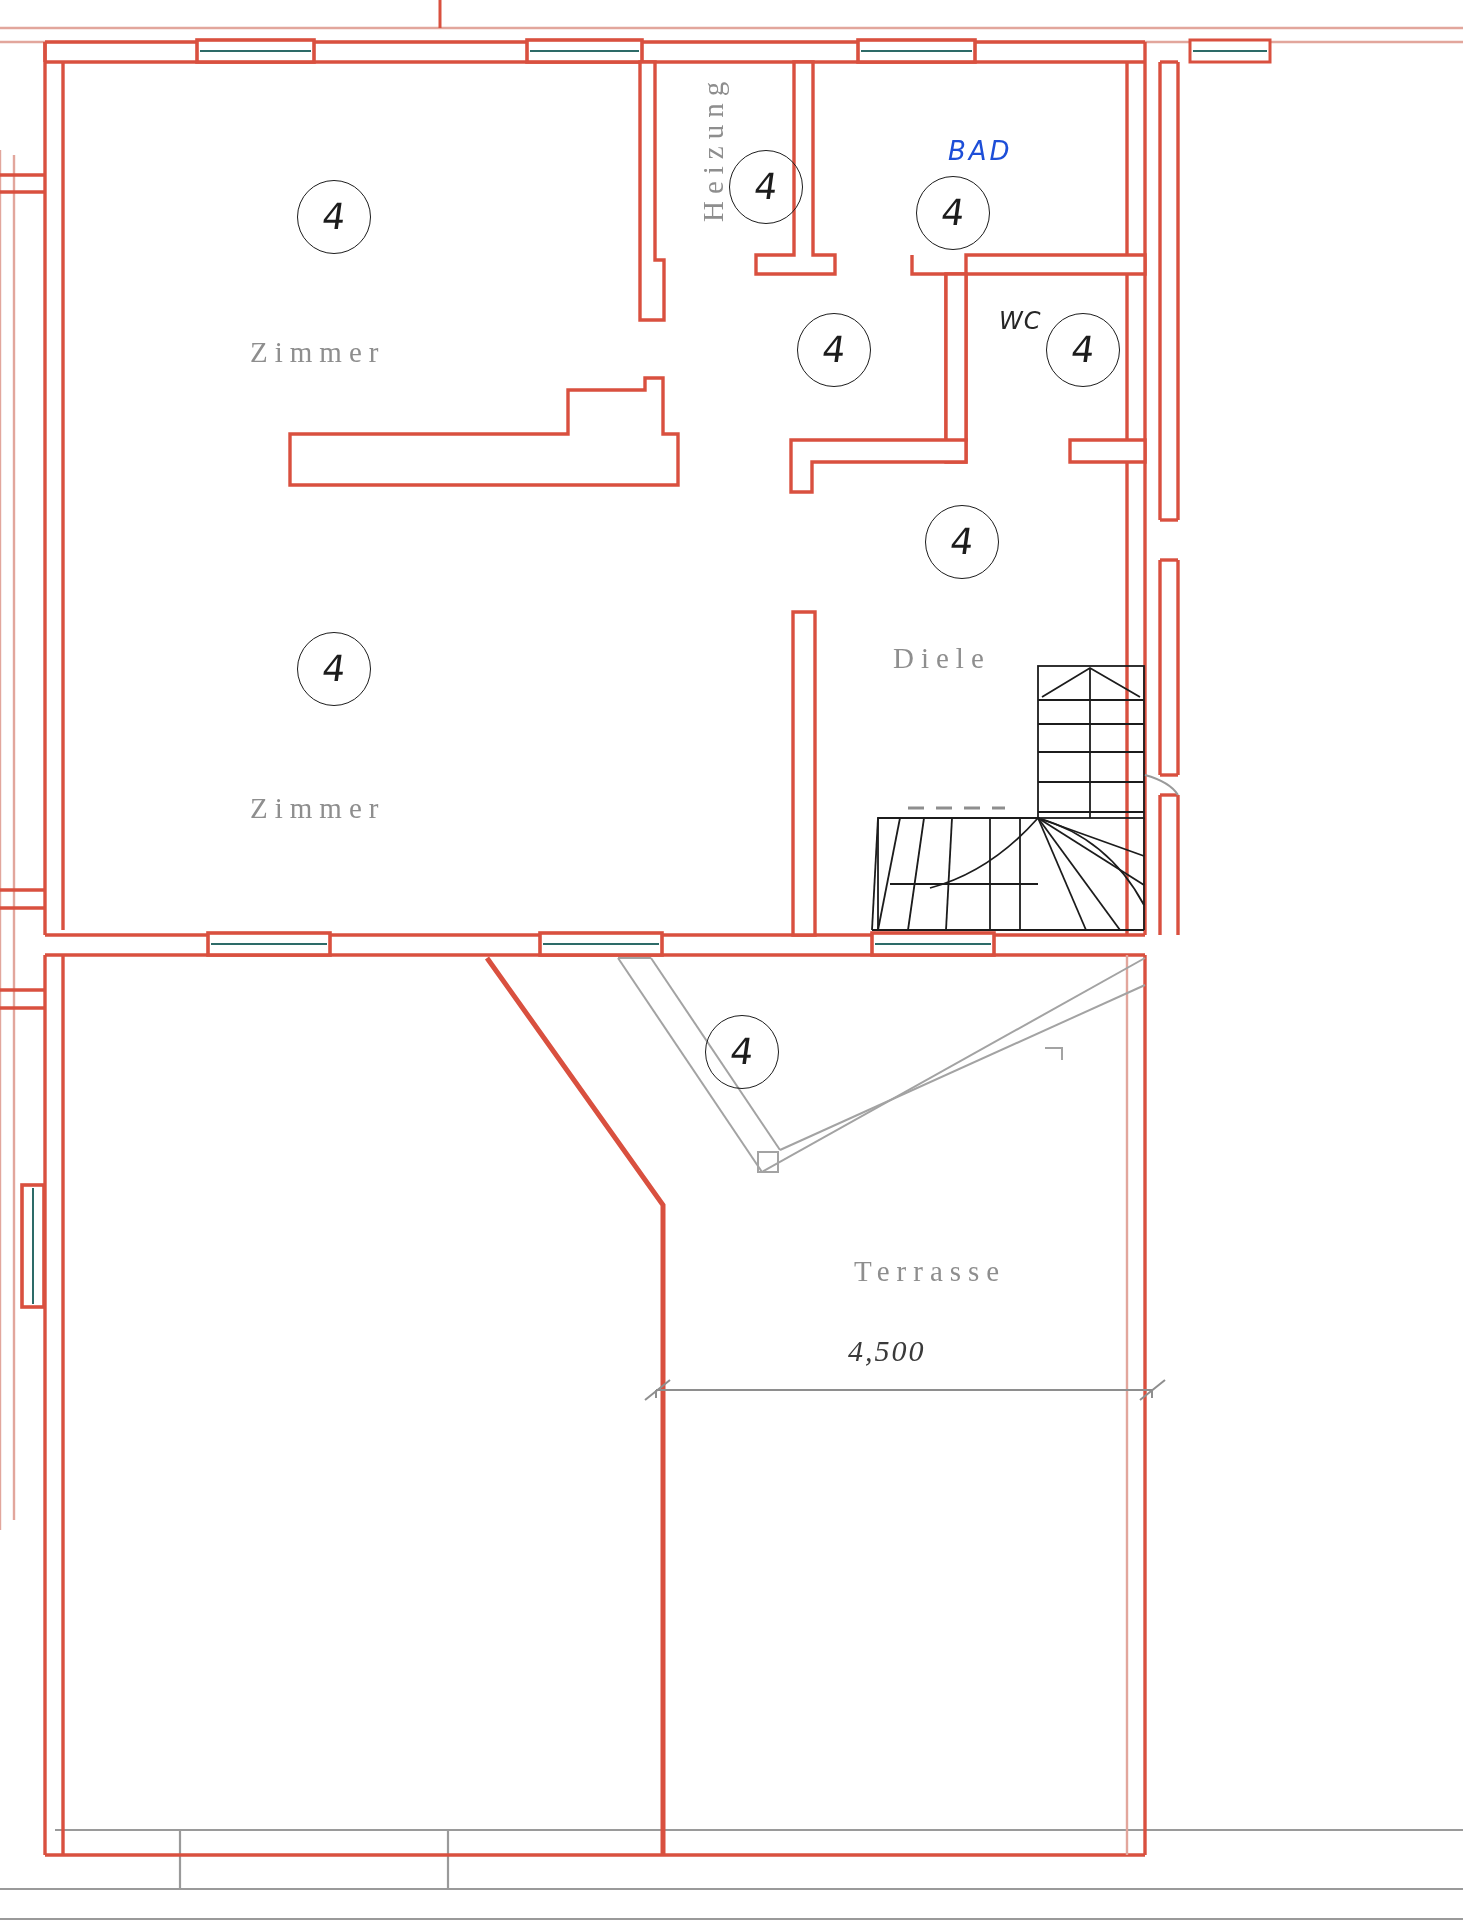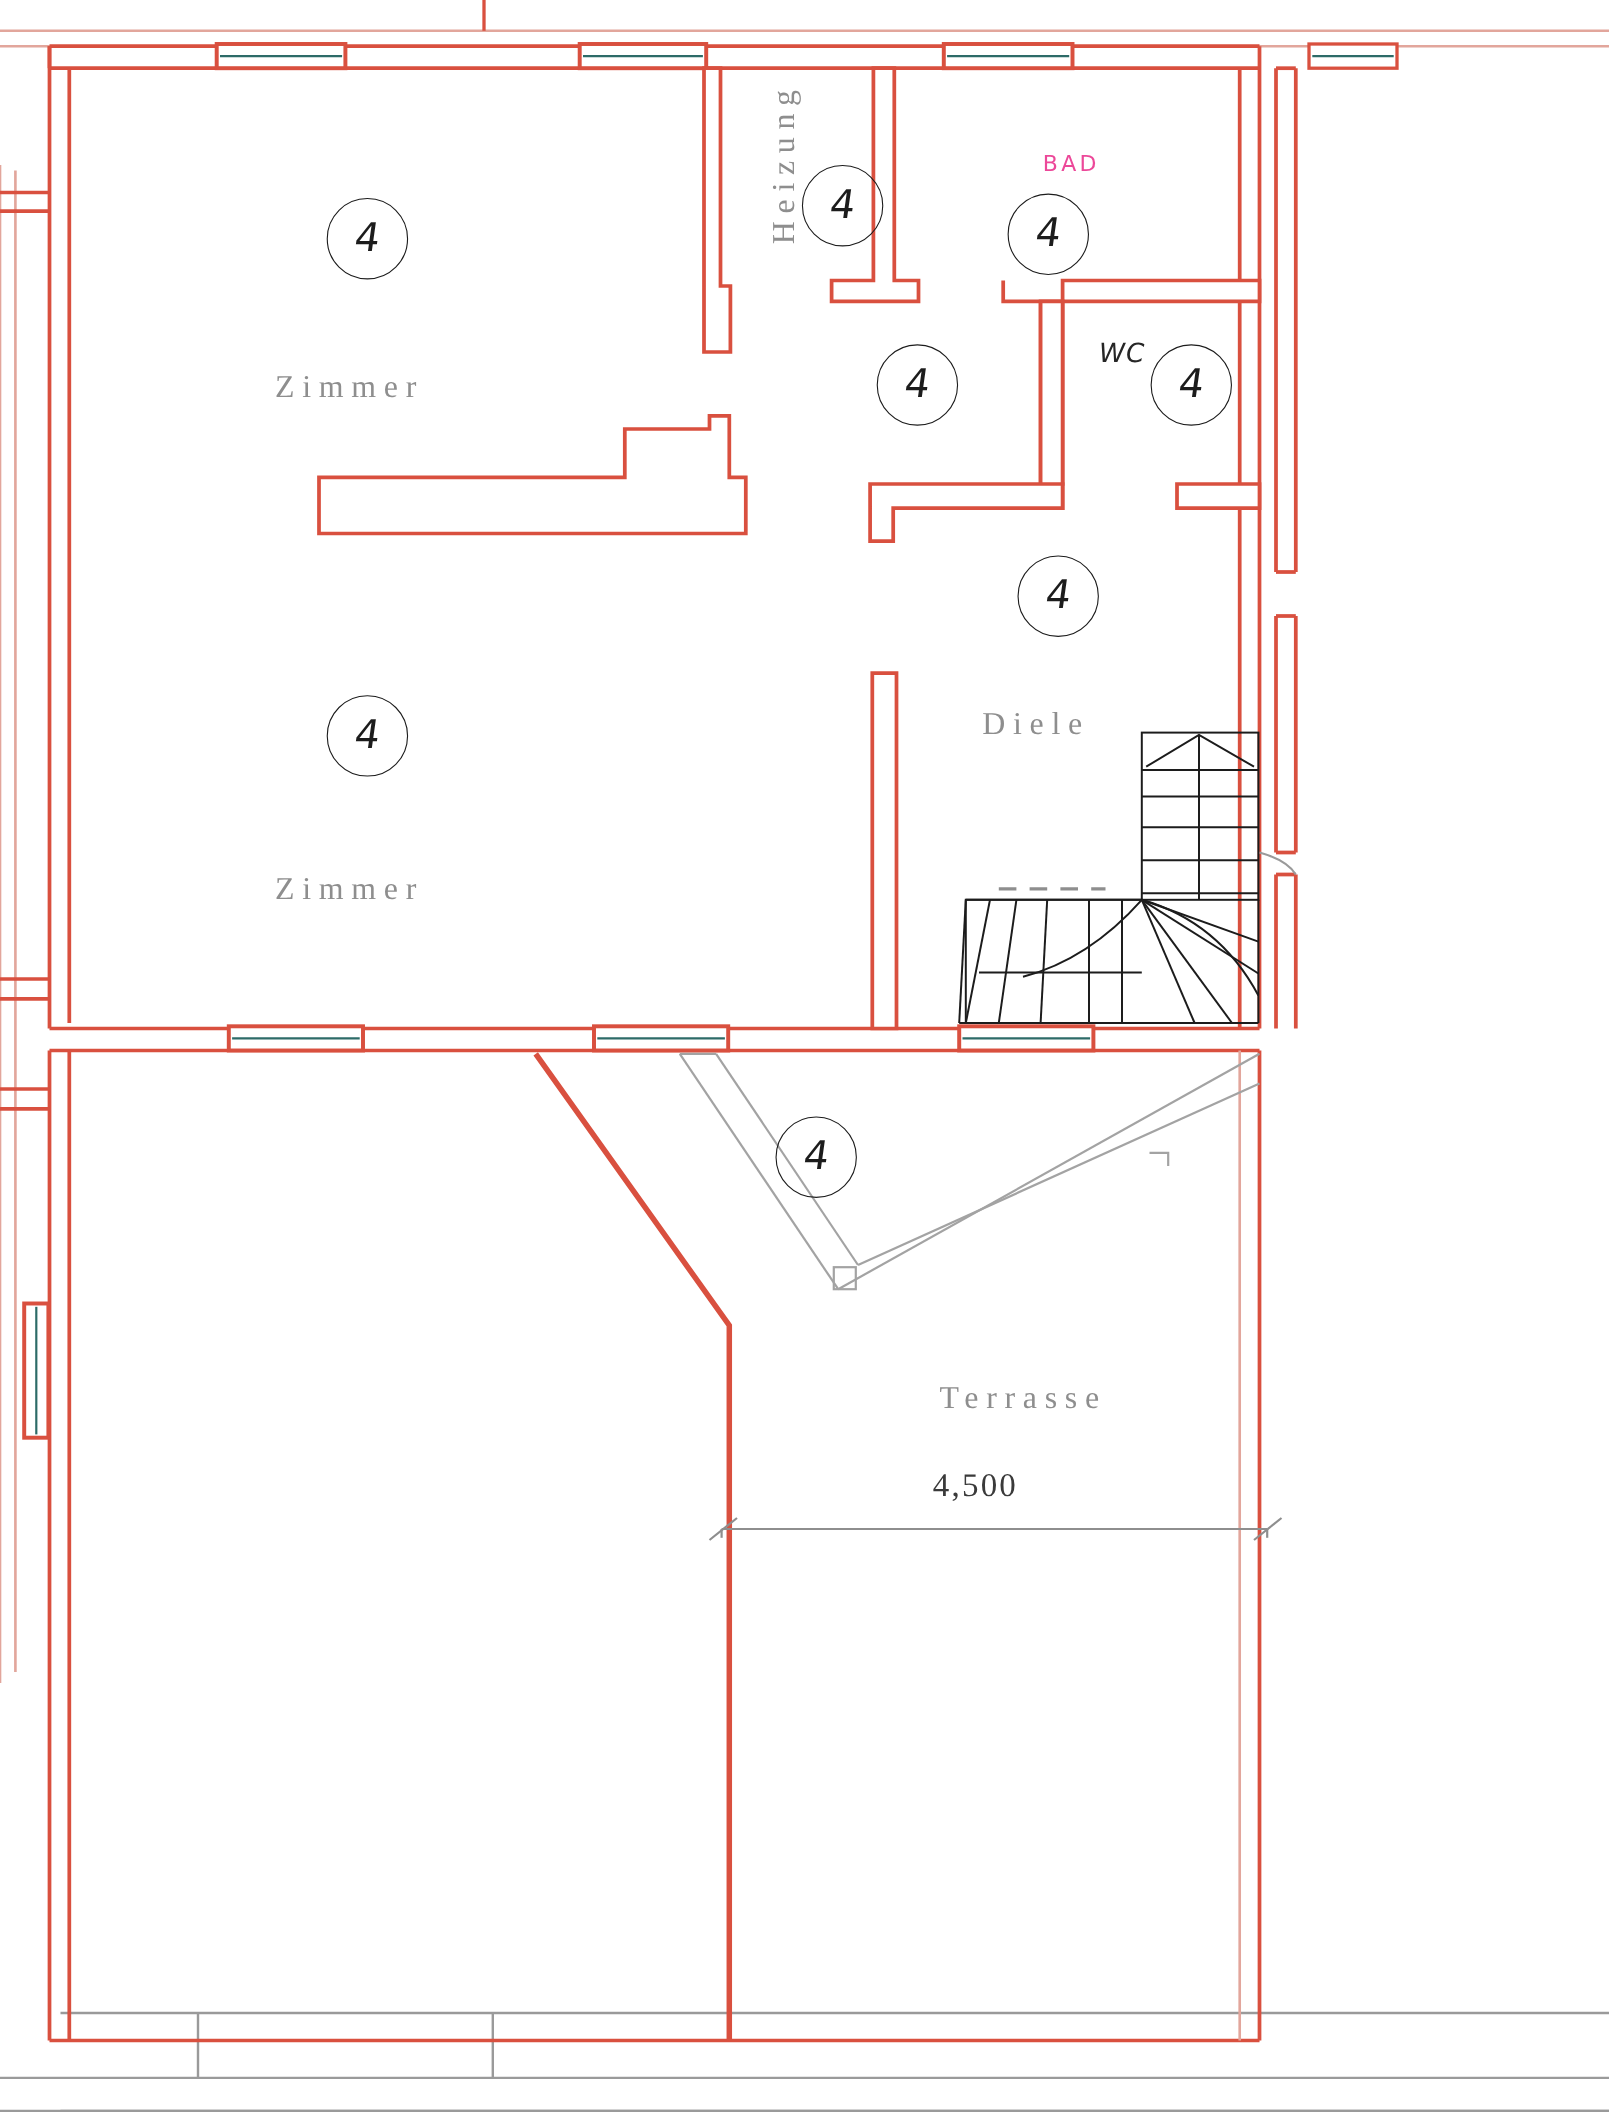--- a/index.html
+++ b/index.html
@@ -42,38 +42,40 @@
     transform-origin: left top;
     transform: rotate(-90deg);
   }
   .tag-label {
     position: absolute;
     font-family: "DejaVu Sans", sans-serif;
     white-space: nowrap;
     user-select: none;
   }
   .tag-bad {
-    color: #ec4899;
-    font-size: 20px;
+    color: #1d4ed8;
+    font-size: 26px;
+    font-style: italic;
     letter-spacing: 3px;
   }
   .tag-wc {
     color: #262626;
     font-size: 24px;
     font-style: italic;
     letter-spacing: 1px;
   }
   .dim-text {
     position: absolute;
     color: #3a3a3a;
     font-family: "Liberation Serif", serif;
     font-size: 30px;
     letter-spacing: 2px;
     white-space: nowrap;
     user-select: none;
+    font-style: italic;
   }
   .marker {
     position: absolute;
     width: 74px;
     height: 74px;
     border: 1.6px solid #1c1c1c;
     border-radius: 50%;
     box-sizing: border-box;
   }
   .marker span {

